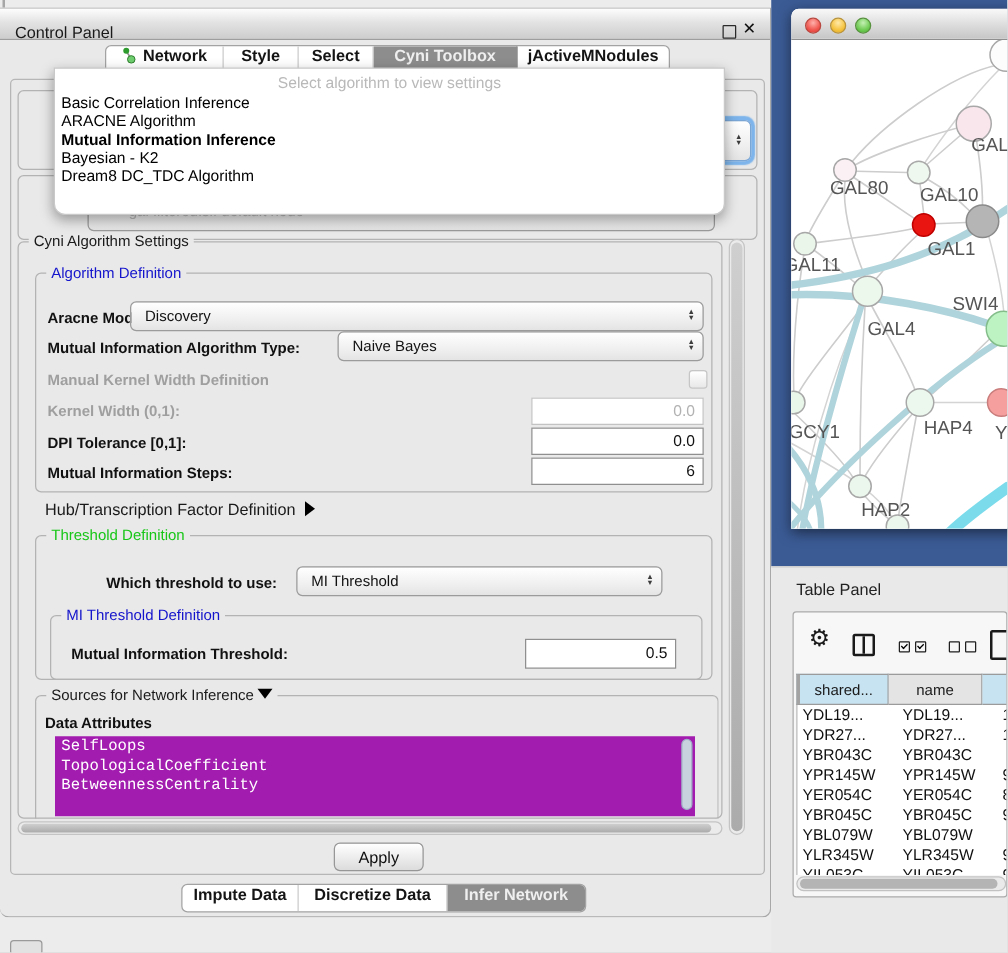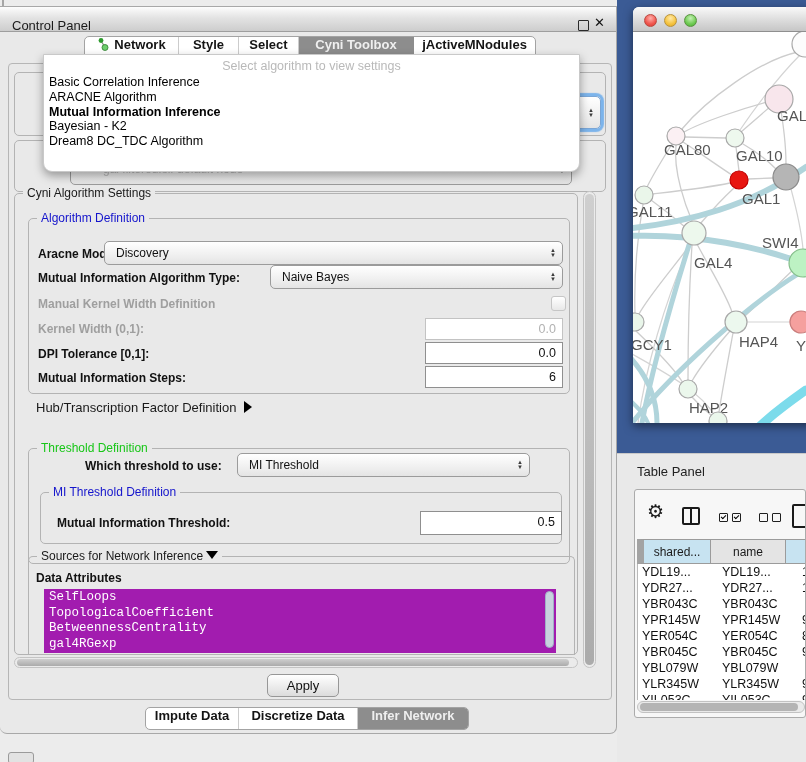--- a/index.html
+++ b/index.html
@@ -103,21 +103,21 @@
             border-radius:2px;box-sizing:border-box;}
   .split-ic::after{content:"";position:absolute;left:6px;top:0;width:2px;height:14px;background:#1a1a1a;}
   .mini-cb{position:absolute;width:9px;height:9px;border:1.5px solid #1f1f1f;border-radius:1px;box-sizing:border-box;}
   .mini-cb.on::after{content:"";position:absolute;left:0.5px;top:1px;width:4px;height:2px;
                      border-left:1.5px solid #000;border-bottom:1.5px solid #000;transform:rotate(-45deg);}
   .page-ic{position:absolute;left:157px;top:14px;width:17px;height:24px;border:2px solid #1a1a1a;
            border-radius:2px;box-sizing:border-box;background:#f7f7f7;}
   .thead{position:absolute;left:2px;top:49px;width:172px;height:25px;display:flex;}
   .th{display:flex;align-items:center;justify-content:center;font-size:12px;color:#1a1a1a;
       border:1px solid #9b9b9b;border-left:none;box-sizing:border-box;}
-  .th:first-child{border-left:7px solid #a3a3a3;}
+  .th:first-child{border-left:3px solid #a3a3a3;}
   .th-blue{background:#c7e3f1;}
   .th-gray{background:#e4e4e4;}
   .tbody{position:absolute;left:2px;top:74px;width:170px;height:136px;background:#fff;overflow:hidden;
          border-left:1px solid #b9b9b9;}
   .trow{display:flex;height:16px;align-items:center;}
   .tc{font-size:12.5px;color:#101010;white-space:nowrap;overflow:hidden;}
   .tc1{width:72px;padding-left:4px;}
   .tc2{width:74px;padding-left:8px;}
   .tc3{flex:1;padding-left:6px;}
   .tp-hscroll{position:absolute;left:2px;top:211px;width:168px;height:12px;background:#eaeaea;
@@ -233,54 +233,53 @@
   <div class="abs blabel" style="left:38px;top:347px;">DPI Tolerance [0,1]:</div>
   <div class="abs tfield" style="left:425px;top:342px;width:138px;height:22px;">0.0</div>
   <div class="abs blabel" style="left:38px;top:371px;">Mutual Information Steps:</div>
   <div class="abs tfield" style="left:425px;top:366px;width:138px;height:22px;">6</div>
 
   <div class="abs plabel" style="left:36px;top:400px;">
     <span>Hub/Transcription Factor Definition</span>
     &nbsp;<span class="tri-right"></span>
   </div>
 
-  <div class="abs groupbox" style="left:28px;top:448px;width:542px;height:116px;">
+  <div class="abs groupbox" style="left:28px;top:428px;width:542px;height:116px;">
     <span class="gb-title t-green">Threshold Definition</span>
   </div>
   <div class="abs blabel" style="left:85px;top:459px;">Which threshold to use:</div>
   <div class="abs combo" style="left:237px;top:453px;width:293px;height:24px;">
     <span>MI Threshold</span>
     <span class="arrows">
         <span>▲</span>
         <span>▼</span>
       </span>
   </div>
   <div class="abs groupbox" style="left:40px;top:492px;width:522px;height:52px;">
     <span class="gb-title t-blue">MI Threshold Definition</span>
   </div>
   <div class="abs blabel" style="left:57px;top:516px;">Mutual Information Threshold:</div>
-  <div class="abs tfield" style="left:420px;top:511px;width:142px;height:24px;">0.5</div>
+  <div class="abs tfield" style="left:420px;top:511px;width:121px;height:24px;">0.5</div>
 
   <div class="abs groupbox" style="left:28px;top:556px;width:547px;height:99px;border-bottom:none;border-radius:5px 5px 0 0;">
     <span class="gb-title">
       <span>Sources for Network Inference</span>
       <span class="tri-down"></span>
     </span>
   </div>
   <div class="abs blabel" style="left:36px;top:571px;">Data Attributes</div>
   <div class="abs attr-list" style="left:44px;top:589px;width:512px;height:64px;">
     <ul>
 
         <li>SelfLoops</li>
 
         <li>TopologicalCoefficient</li>
 
         <li>BetweennessCentrality</li>
 
-        <li>gal4RGexp</li>
       </ul>
     <div class="list-thumb"></div>
   </div>
 
   <div class="abs sb-track" style="left:14px;top:657px;width:564px;height:11px;">
     <div class="sb-thumb" style="left:2px;top:1px;width:552px;height:7px;"></div>
   </div>
   <div class="abs sb-track" style="left:583px;top:191px;width:13px;height:477px;">
     <div class="sb-thumb" style="left:1px;top:2px;width:9px;height:471px;"></div>
   </div>

